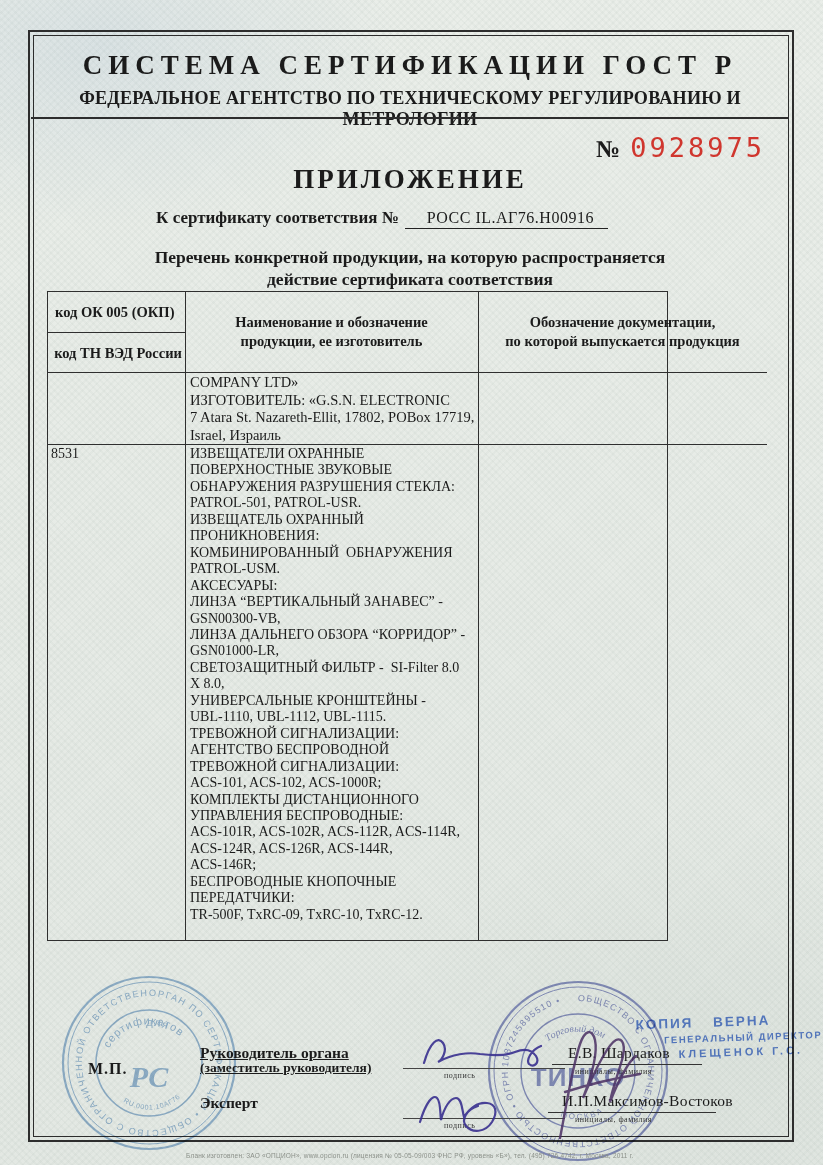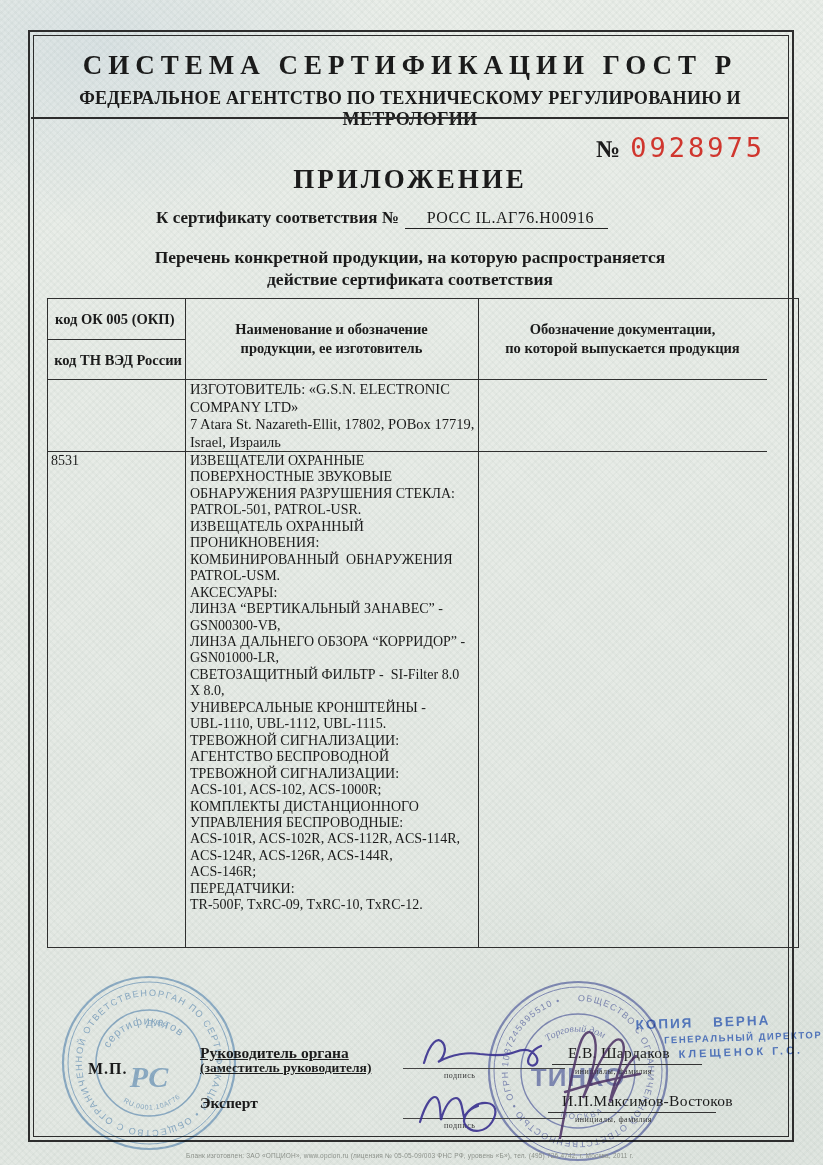--- a/index.html
+++ b/index.html
@@ -25,21 +25,21 @@
   .docnum .val{font-family:"DejaVu Sans Mono",monospace;font-size:27px;letter-spacing:3px;color:#d0362e;}
   .title{position:absolute;left:32px;top:164px;width:756px;text-align:center;
     font-size:27px;font-weight:bold;letter-spacing:3px;}
   .certline{position:absolute;left:32px;top:208px;width:700px;text-align:center;font-size:17px;}
   .certline .lbl{font-weight:bold;}
   .certline .val{display:inline-block;border-bottom:1.3px solid #222;padding:0 14px 1px 22px;
     margin-left:6px;font-size:16px;letter-spacing:.5px;}
   .scope{position:absolute;left:32px;top:246px;width:756px;text-align:center;
     font-size:17.5px;font-weight:bold;line-height:22px;}
   
-  .ctable{position:absolute;left:47px;top:298px;width:752px;height:650px;border:1.4px solid #2f2f2f;box-sizing:border-box;}
+  .ctable{position:absolute;left:47px;top:291px;width:621px;height:650px;border:1.4px solid #2f2f2f;box-sizing:border-box;}
   .vline{position:absolute;top:0;bottom:0;width:0;border-left:1.2px solid #2f2f2f;}
   .hline{position:absolute;left:0;height:0;border-top:1.2px solid #2f2f2f;}
   .th{position:absolute;font-weight:bold;font-size:14.5px;line-height:19px;}
   .th.center{text-align:center;}
   .cell{position:absolute;font-size:14px;}
   .cell-lines div{white-space:pre;line-height:16.45px;}
   .mfr .cell-lines div{font-size:14.5px;line-height:17.6px;}
   
   .mp{position:absolute;left:88px;top:1060px;font-size:16px;font-weight:bold;letter-spacing:1px;}
   .role1{position:absolute;left:200px;top:1044px;font-size:15.5px;font-weight:bold;text-decoration:underline;}
@@ -103,22 +103,22 @@
       <div>Наименование и обозначение</div>
       <div>продукции, ее изготовитель</div>
     </div>
     <div class="th center" style="left:432px;top:21px;width:285px;">
       <div>Обозначение документации,</div>
       <div>по которой выпускается продукция</div>
     </div>
 
     <div class="cell mfr" style="left:142px;top:82px;width:286px;">
       <div class="cell-lines">
+          <div>COMPANY LTD»</div>
           <div>ИЗГОТОВИТЕЛЬ: «G.S.N. ELECTRONIC</div>
-          <div>COMPANY LTD»</div>
           <div>7 Atara St. Nazareth-Ellit, 17802, POBox 17719,</div>
           <div>Israel, Израиль</div>
         </div>
     </div>
 
     <div class="cell" style="left:3px;top:154px;width:130px;">8531</div>
     <div class="cell" style="left:142px;top:154px;width:286px;">
       <div class="cell-lines">
           <div>ИЗВЕЩАТЕЛИ ОХРАННЫЕ</div>
           <div>ПОВЕРХНОСТНЫЕ ЗВУКОВЫЕ</div>
@@ -139,20 +139,21 @@
           <div>UBL-1110, UBL-1112, UBL-1115.</div>
           <div>ТРЕВОЖНОЙ СИГНАЛИЗАЦИИ:</div>
           <div>АГЕНТСТВО БЕСПРОВОДНОЙ</div>
           <div>ТРЕВОЖНОЙ СИГНАЛИЗАЦИИ:</div>
           <div>ACS-101, ACS-102, ACS-1000R;</div>
           <div>КОМПЛЕКТЫ ДИСТАНЦИОННОГО</div>
           <div>УПРАВЛЕНИЯ БЕСПРОВОДНЫЕ:</div>
           <div>ACS-101R, ACS-102R, ACS-112R, ACS-114R,</div>
           <div>ACS-124R, ACS-126R, ACS-144R,</div>
           <div>ACS-146R;</div>
+          <div>БЕСПРОВОДНЫЕ КНОПОЧНЫЕ</div>
           <div>ПЕРЕДАТЧИКИ:</div>
           <div>TR-500F, TxRC-09, TxRC-10, TxRC-12.</div>
         </div>
     </div>
   </div>
 
   <svg class="stamp-svg" style="left:58px;top:972px;" width="182" height="182" viewBox="0 0 182 182">
     <g fill="none" stroke="#7aa4cf">
       <circle cx="91" cy="91" r="86" stroke-width="2.2"></circle>
       <circle cx="91" cy="91" r="81" stroke-width="1"></circle>

